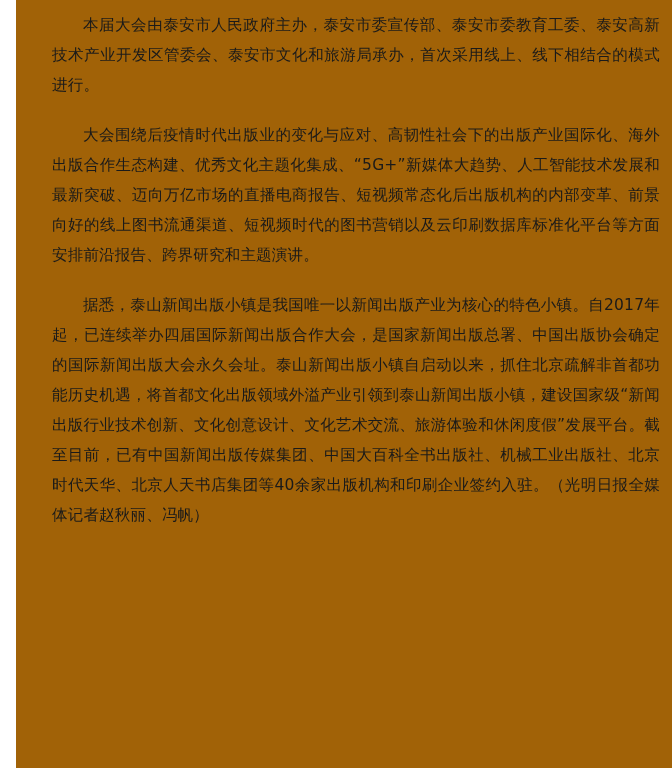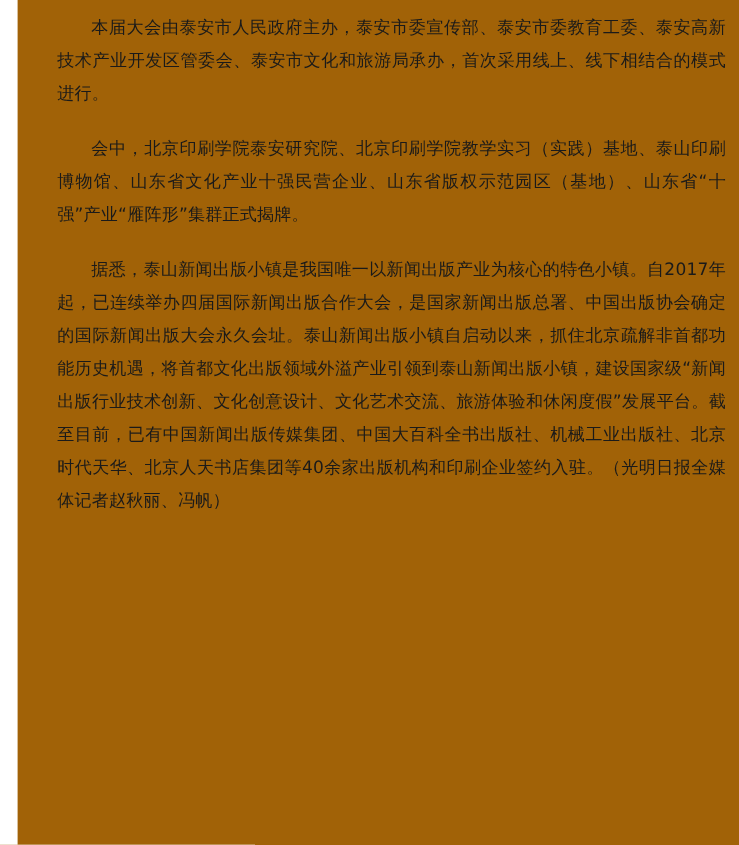--- a/index.html
+++ b/index.html
@@ -38,16 +38,16 @@
   .para:last-child {
     margin-bottom: 0;
   }
 </style>
 </head>
 <body>
 
 <div class="page">
   <div class="article">
     <p class="para">本届大会由泰安市人民政府主办，泰安市委宣传部、泰安市委教育工委、泰安高新技术产业开发区管委会、泰安市文化和旅游局承办，首次采用线上、线下相结合的模式进行。</p>
-    <p class="para">会中，北京印刷学院泰安研究院、北京印刷学院教学实习（实践）基地、泰山印刷博物馆、山东省文化产业十强民营企业、山东省版权示范园区（基地）、山东省“十强”产业“雁阵形”集群正式揭牌。</p>
+    <p class="para">大会围绕后疫情时代出版业的变化与应对、高韧性社会下的出版产业国际化、海外出版合作生态构建、优秀文化主题化集成、“5G+”新媒体大趋势、人工智能技术发展和最新突破、迈向万亿市场的直播电商报告、短视频常态化后出版机构的内部变革、前景向好的线上图书流通渠道、短视频时代的图书营销以及云印刷数据库标准化平台等方面安排前沿报告、跨界研究和主题演讲。</p>
     <p class="para">据悉，泰山新闻出版小镇是我国唯一以新闻出版产业为核心的特色小镇。自2017年起，已连续举办四届国际新闻出版合作大会，是国家新闻出版总署、中国出版协会确定的国际新闻出版大会永久会址。泰山新闻出版小镇自启动以来，抓住北京疏解非首都功能历史机遇，将首都文化出版领域外溢产业引领到泰山新闻出版小镇，建设国家级“新闻出版行业技术创新、文化创意设计、文化艺术交流、旅游体验和休闲度假”发展平台。截至目前，已有中国新闻出版传媒集团、中国大百科全书出版社、机械工业出版社、北京时代天华、北京人天书店集团等40余家出版机构和印刷企业签约入驻。（光明日报全媒体记者赵秋丽、冯帆）</p>
   </div>
 </div>
 
 </body></html>

